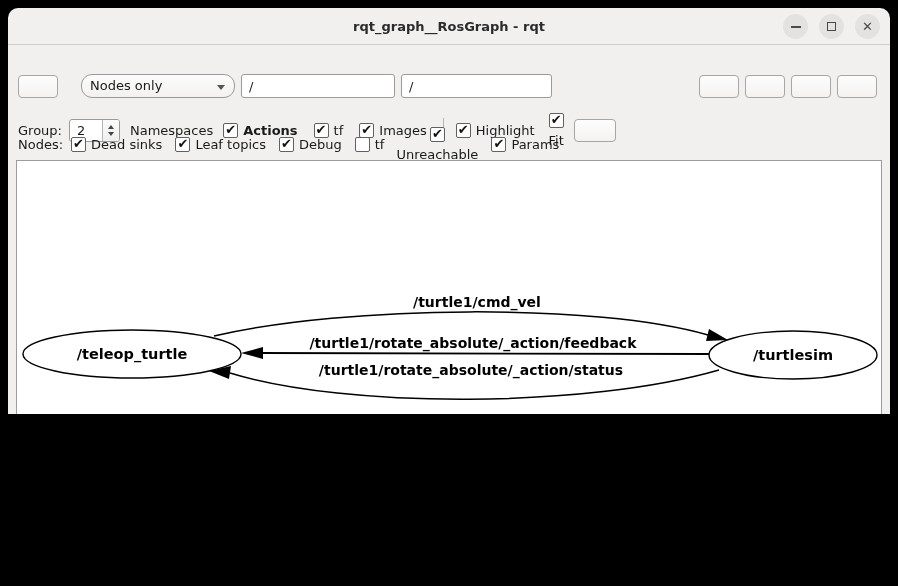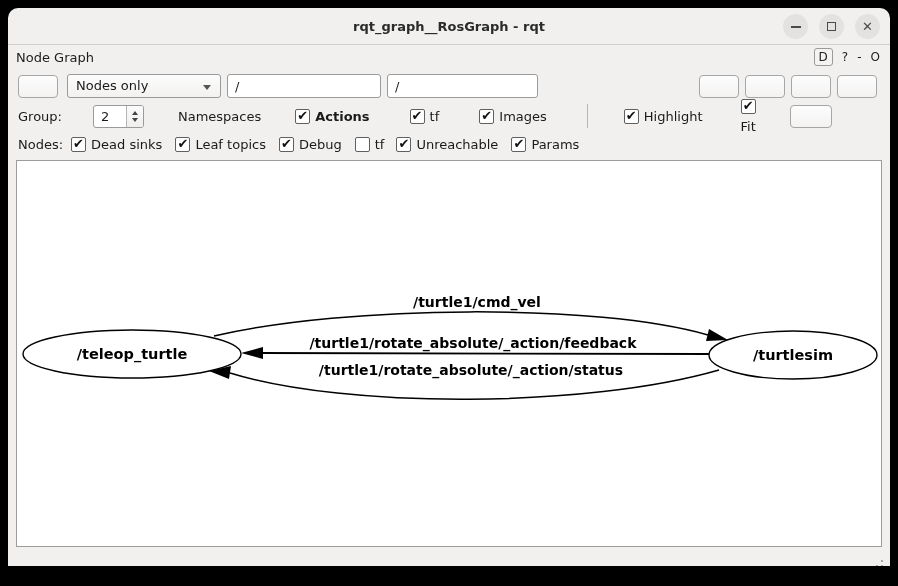--- a/index.html
+++ b/index.html
@@ -1,38 +1,38 @@
 <!DOCTYPE html>
 <html><head>
 <meta charset="utf-8">
 <style>
   * { margin:0; padding:0; box-sizing:border-box; }
   html,body { width:898px; height:586px; background:#000; font-family:"DejaVu Sans","Liberation Sans",sans-serif; }
-  .screen { position:relative; width:898px; height:566px; background:#000; overflow:hidden; }
+  .screen { position:relative; width:898px; height:414px; background:#000; overflow:hidden; }
   .window { position:absolute; left:8px; top:8px; width:882px; height:570px; background:#f1f0ef; border-radius:10px 10px 2px 2px; }
 
   
   .titlebar { position:relative; height:37px; border-bottom:1px solid #cfcecd; }
   .title { position:absolute; left:0; right:0; top:0; height:37px; line-height:37px; text-align:center; font-size:13px; font-weight:bold; color:#2b2b2b; }
   .winctrl { position:absolute; top:6px; right:10px; display:flex; gap:11px; }
   .circle { width:25px; height:25px; border-radius:50%; background:#e3e2e1; display:flex; align-items:center; justify-content:center; cursor:default; }
   .glyph-min { width:10px; height:2px; background:#4a4a4a; }
   .glyph-max { width:9px; height:9px; border:1.5px solid #4a4a4a; }
   .glyph-close { font-size:13px; color:#4a4a4a; line-height:1; }
 
   
   .dockheader { position:relative; height:26px; }
   .docktitle { position:absolute; left:8px; top:5px; font-size:13px; color:#1d1d1d; }
   .dockbtns { position:absolute; right:10px; top:3px; display:flex; align-items:center; gap:9px; font-size:12px; color:#1d1d1d; }
   .dbox { border:1px solid #9a9a9a; border-radius:3px; padding:1px 4px; background:#f4f3f2; }
 
   
   .row { position:absolute; left:0; width:100%; display:flex; align-items:center; }
   .row1 { top:66px; height:24px; }
-  .row2 { top:96px; height:24px;gap:24px; }
+  .row2 { top:110px; height:24px; }
   .row3 { top:125px; height:22px; }
   .lbl13 { font-size:13px; color:#1a1a1a; }
 
   .btn { height:23px; background:linear-gradient(#fdfdfd,#f3f2f1); border:1px solid #a6a6a6; border-radius:4px; }
   .combo { position:relative; width:154px; height:24px; background:linear-gradient(#fcfcfc,#f2f1f0); border:1px solid #9a9a9a; border-radius:3px; font-size:13px; color:#1a1a1a; padding:3px 8px; }
   .combo .arrow { position:absolute; right:9px; top:10px; width:0; height:0; border-left:4px solid transparent; border-right:4px solid transparent; border-top:5px solid #555; }
   .tinput { width:154px; height:24px; background:#fff; border:1px solid #9a9a9a; border-radius:3px; font-size:13px; color:#1a1a1a; padding:0 7px; font-family:"DejaVu Sans","Liberation Sans",sans-serif; }
 
   .spin { display:flex; width:51px; height:23px; border:1px solid #9a9a9a; border-radius:3px; overflow:hidden; background:#fff; }
   .spin .val { flex:1; font-size:13px; color:#1a1a1a; padding:3px 0 0 7px; }
@@ -67,33 +67,24 @@
           </div>
         <div class="circle">
             <span class="glyph-max"></span>
           </div>
         <div class="circle">
             <span class="glyph-close">✕</span>
           </div>
       </div>
     </div>
 
-    <div class="dockheader">
-      <div class="docktitle">Node Graph</div>
-      <div class="dockbtns">
-        <span class="dbox">D</span>
-        <span>?</span>
-        <span>-</span>
-        <span>O</span>
-      </div>
-    </div>
 
     <div class="row row1">
       <div class="btn" style="margin-left:10px;width:40px;"></div>
-      <div class="combo" style="margin-left:9px;">
+      <div class="combo" style="margin-left:23px;border-radius:11px;">
         <span>Nodes only</span>
         <span class="arrow"></span>
       </div>
       <input class="tinput" style="margin-left: 6px;" value="/">
       <input class="tinput" style="margin-left: 6px; width: 151px;" value="/">
       <div style="flex:1"></div>
       <div class="btn" style="width:40px;margin-right:6px;"></div>
       <div class="btn" style="width:40px;margin-right:6px;"></div>
       <div class="btn" style="width:40px;margin-right:6px;"></div>
       <div class="btn" style="width:40px;margin-right:13px;"></div>
@@ -144,21 +135,21 @@
           <span>Leaf topics</span>
         </span>
       <span class="cb checked" style="margin-left:13px;justify-content:space-between;">
           <span class="box"></span>
           <span>Debug</span>
         </span>
       <span class="cb" style="margin-left:13px;">
           <span class="box"></span>
           <span>tf</span>
         </span>
-      <span class="cb checked" style="margin-left:12px;">
+      <span class="cb checked" style="margin-left:12px;flex-direction:column;">
           <span class="box"></span>
           <span>Unreachable</span>
         </span>
       <span class="cb checked" style="margin-left:13px;">
           <span class="box"></span>
           <span>Params</span>
         </span>
     </div>
 
     <div class="canvas">

